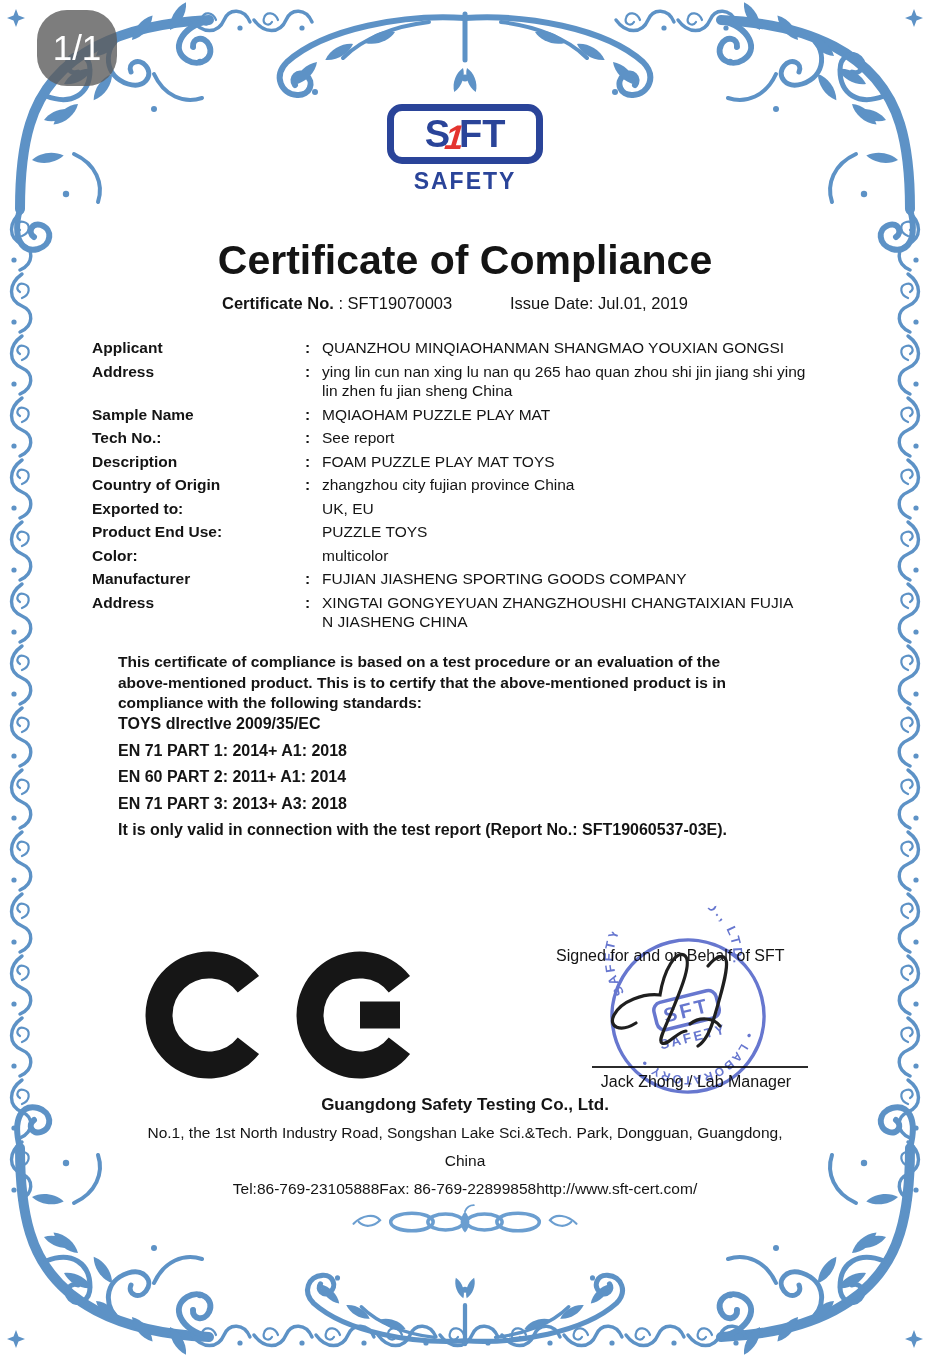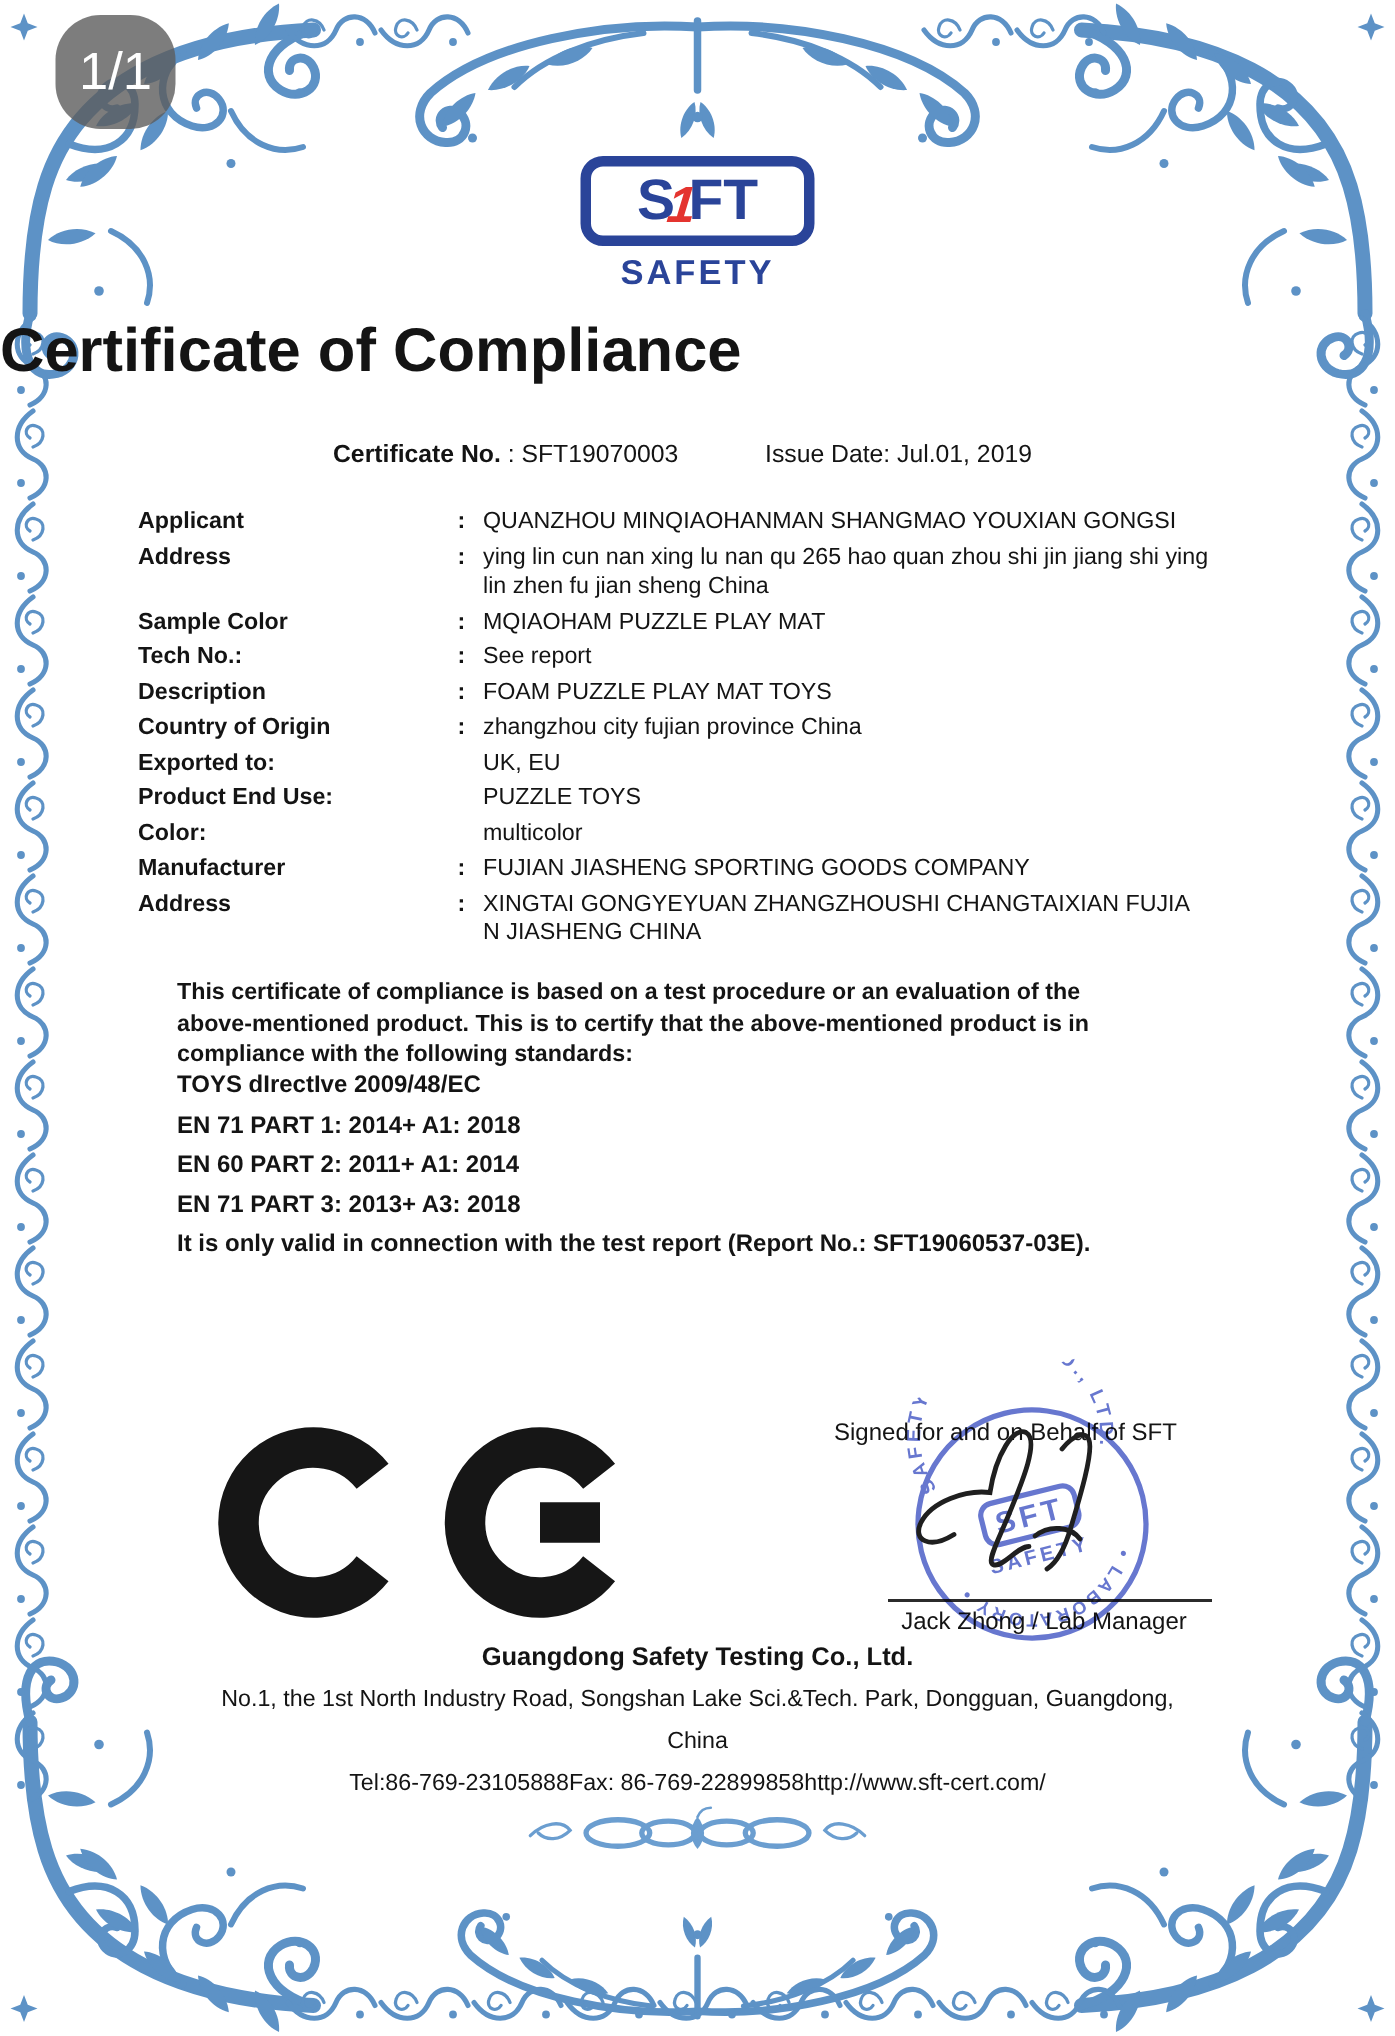--- a/index.html
+++ b/index.html
@@ -25,21 +25,21 @@
   .logo-wrap{position:absolute;left:0;right:0;top:104px;display:flex;flex-direction:column;
              align-items:center;z-index:2;}
   .logo-box{width:142px;height:46px;border:7px solid #2a4499;border-radius:15px;
             display:flex;align-items:center;justify-content:center;}
   .logo-box span{font-weight:800;font-size:38px;line-height:1;color:#2a4499;}
   .logo-box .one{color:#e4342f;font-style:italic;font-size:34px;margin:6px -5px 0 -5px;
                  transform:skewX(-6deg);position:relative;z-index:1;}
   .logo-safety{margin-top:4px;font-size:23px;font-weight:700;letter-spacing:2px;color:#2a4499;}
 
   
-  .title{position:absolute;left:0;right:0;top:210px;text-align:left;
+  .title{position:absolute;left:0;right:0;top:237px;text-align:center;
          font-size:41px;font-weight:700;z-index:2;}
   .certline{position:absolute;left:0;top:294px;width:740px;height:22px;z-index:2;font-size:16.5px;}
   .cert-left{position:absolute;left:222px;}
   .cert-left b{font-weight:700;}
   .cert-right{position:absolute;left:510px;}
 
   
   .fields{position:absolute;left:92px;top:338px;width:750px;z-index:2;}
   .frow{display:grid;grid-template-columns:213px 17px auto;font-size:15.5px;
         line-height:19.5px;margin-bottom:4px;}
@@ -211,21 +211,21 @@
       <span class="fsep">:</span>
       <span class="fvalue">QUANZHOU MINQIAOHANMAN SHANGMAO YOUXIAN GONGSI</span>
     </div>
     <div class="frow">
       <span class="flabel">Address</span>
       <span class="fsep">:</span>
       <span class="fvalue">ying lin cun nan xing lu nan qu 265 hao quan zhou shi jin jiang shi ying
 lin zhen fu jian sheng China</span>
     </div>
     <div class="frow">
-      <span class="flabel">Sample Color</span>
+      <span class="flabel">Sample Name</span>
       <span class="fsep">:</span>
       <span class="fvalue">MQIAOHAM PUZZLE PLAY MAT</span>
     </div>
     <div class="frow">
       <span class="flabel">Tech No.:</span>
       <span class="fsep">:</span>
       <span class="fvalue">See report</span>
     </div>
     <div class="frow">
       <span class="flabel">Description</span>
@@ -263,21 +263,21 @@
       <span class="fvalue">XINGTAI GONGYEYUAN ZHANGZHOUSHI CHANGTAIXIAN FUJIA
 N JIASHENG CHINA</span>
     </div>
   </div>
 
   <div class="statement">This certificate of compliance is based on a test procedure or an evaluation of the
 above-mentioned product. This is to certify that the above-mentioned product is in
 compliance with the following standards:</div>
 
   <div class="standards">
-    <div>TOYS dIrectIve 2009/48/EC</div>
+    <div>TOYS dIrectIve 2009/35/EC</div>
     <div>EN 71 PART 1: 2014+ A1: 2018</div>
     <div>EN 60 PART 2: 2011+ A1: 2014</div>
     <div>EN 71 PART 3: 2013+ A3: 2018</div>
     <div class="validity">It is only valid in connection with the test report (Report No.: SFT19060537-03E).</div>
   </div>
 
   <div class="ce-row">
     <svg width="135" height="138" viewBox="0 0 135 138">
       <path d="M106.4,38.2 A50,50 0 1 0 106.4,99.8" fill="none" stroke="#161616" stroke-width="27"></path>
     </svg>

